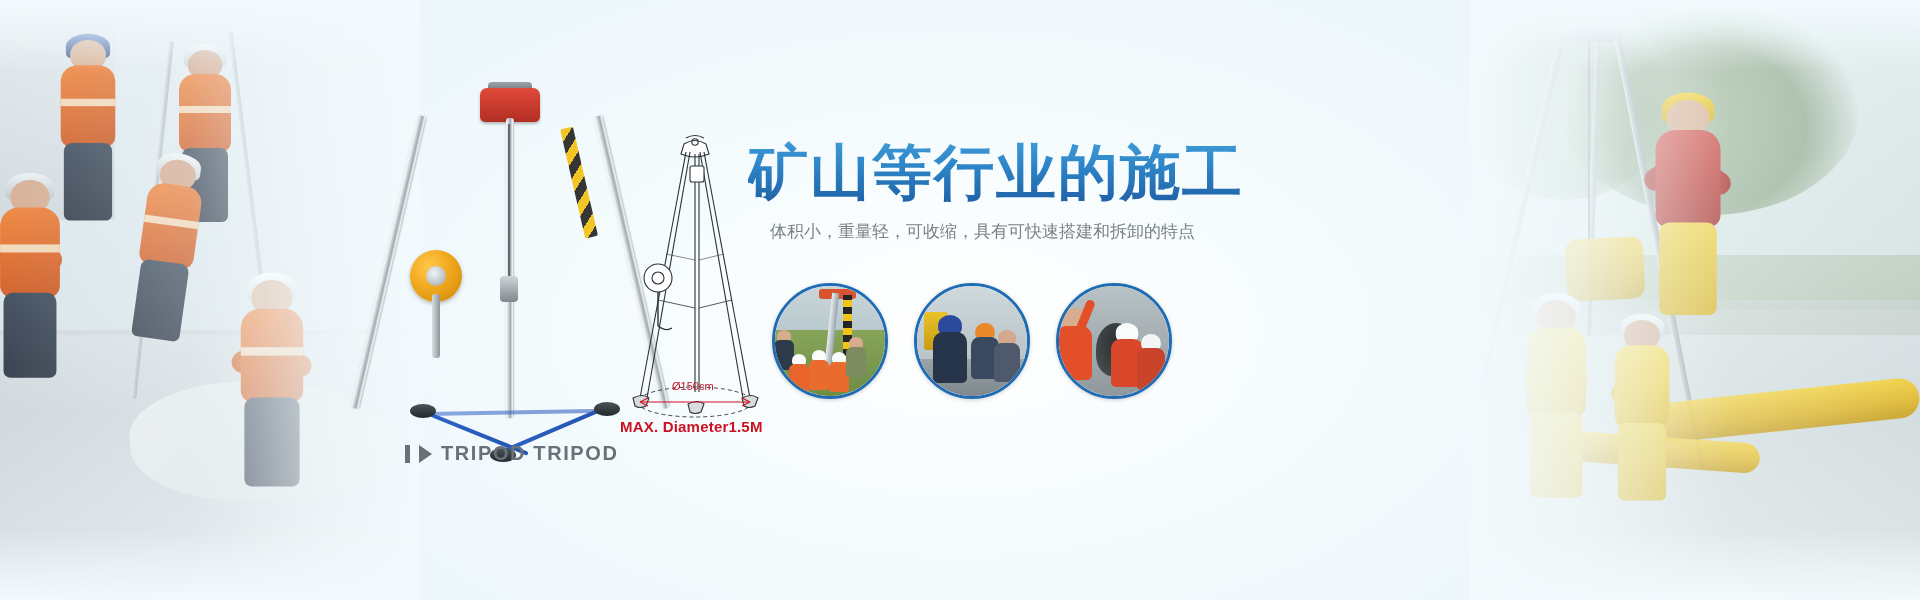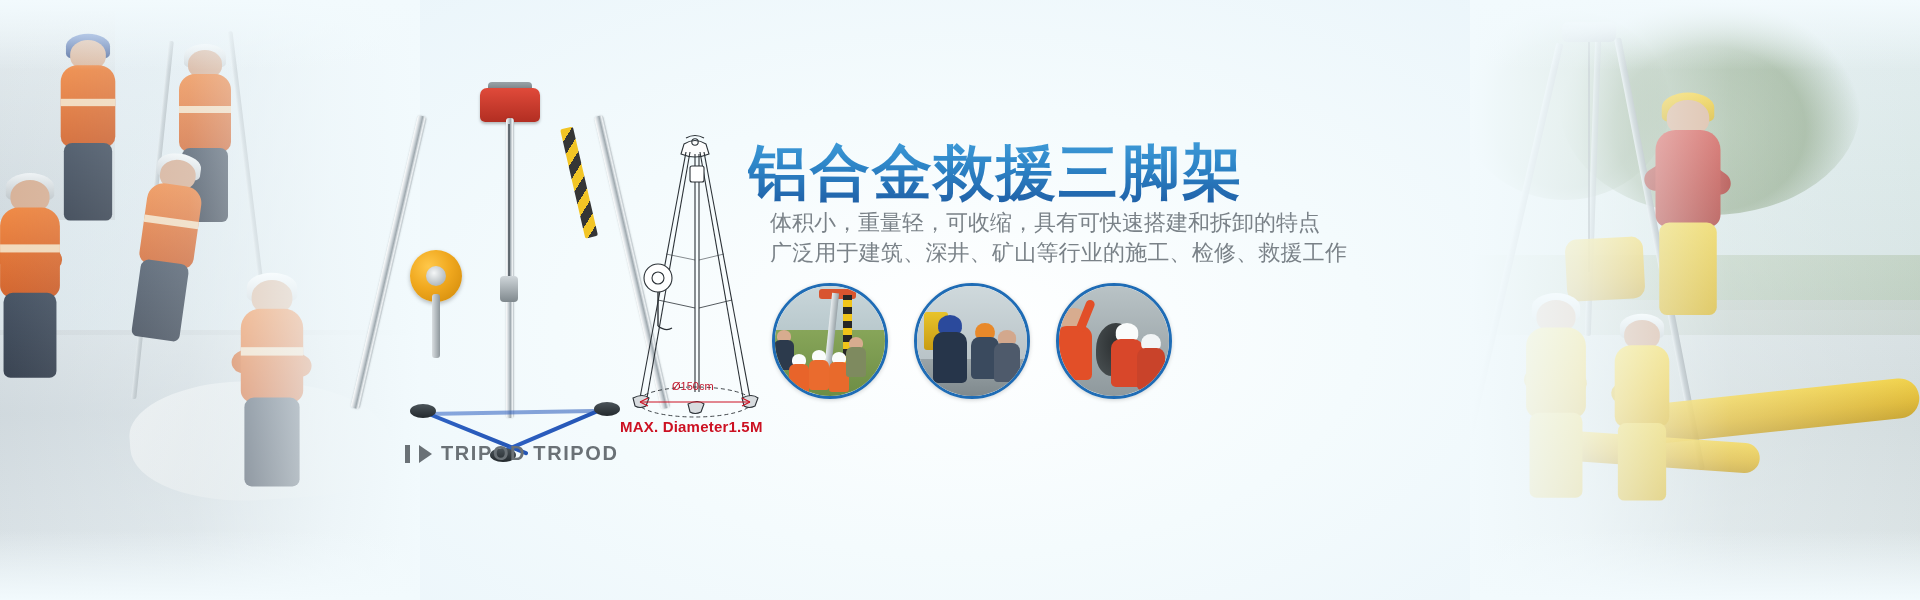--- a/index.html
+++ b/index.html
@@ -227,22 +227,22 @@
     position:absolute; left:748px; top:140px; z-index:30;
     font-size:60px; font-weight:bold; letter-spacing:2px;
     line-height:1.08;
     background:linear-gradient(to bottom,#3f9bd8 0%,#2e86c8 38%,#1f5fa6 100%);
     -webkit-background-clip:text; background-clip:text;
     -webkit-text-fill-color:transparent; color:#2272b6;
     font-family:"DejaVu Sans","Liberation Sans",sans-serif;
     white-space:nowrap;
   }
   #subtitle {
-    position:absolute; left:770px; top:208px; z-index:30;
-    color:#7a8288; font-size:22px; line-height:30px;
+    position:absolute; left:770px; top:216px; z-index:30;
+    color:#7a8288; font-size:17px; line-height:30px;
     font-family:"DejaVu Sans","Liberation Sans",sans-serif;
     white-space:nowrap;
   }
   #subtitle .l2 { letter-spacing:.2px; }
 
   
   #circle-photos {
     position:absolute; left:772px; top:283px; z-index:30;
     display:flex; gap:26px;
   }
@@ -471,25 +471,24 @@
     <g stroke="#cc1122" stroke-width="1.1" fill="none">
       <path d="M40 272 L150 272"></path>
       <path d="M40 272 l8 -4 M40 272 l8 4"></path>
       <path d="M150 272 l-8 -4 M150 272 l-8 4"></path>
     </g>
   </svg>
 
   <div id="dia-label">Ø150cm</div>
   <div id="dia-max">MAX. Diameter1.5M</div>
 
-  <div id="headline">铝合金救援三脚架</div>
+  <div id="headline">矿山等行业的施工</div>
 
   <div id="subtitle">
     <div class="l1">体积小，重量轻，可收缩，具有可快速搭建和拆卸的特点</div>
-    <div class="l2">广泛用于建筑、深井、矿山等行业的施工、检修、救援工作</div>
   </div>
 
   <div id="circle-photos">
 
     <div class="cphoto cp1">
       <div class="cp-inner">
         <div class="sky"></div>
         <div class="fld"></div>
         <div class="top"></div>
         <div class="pole"></div>

